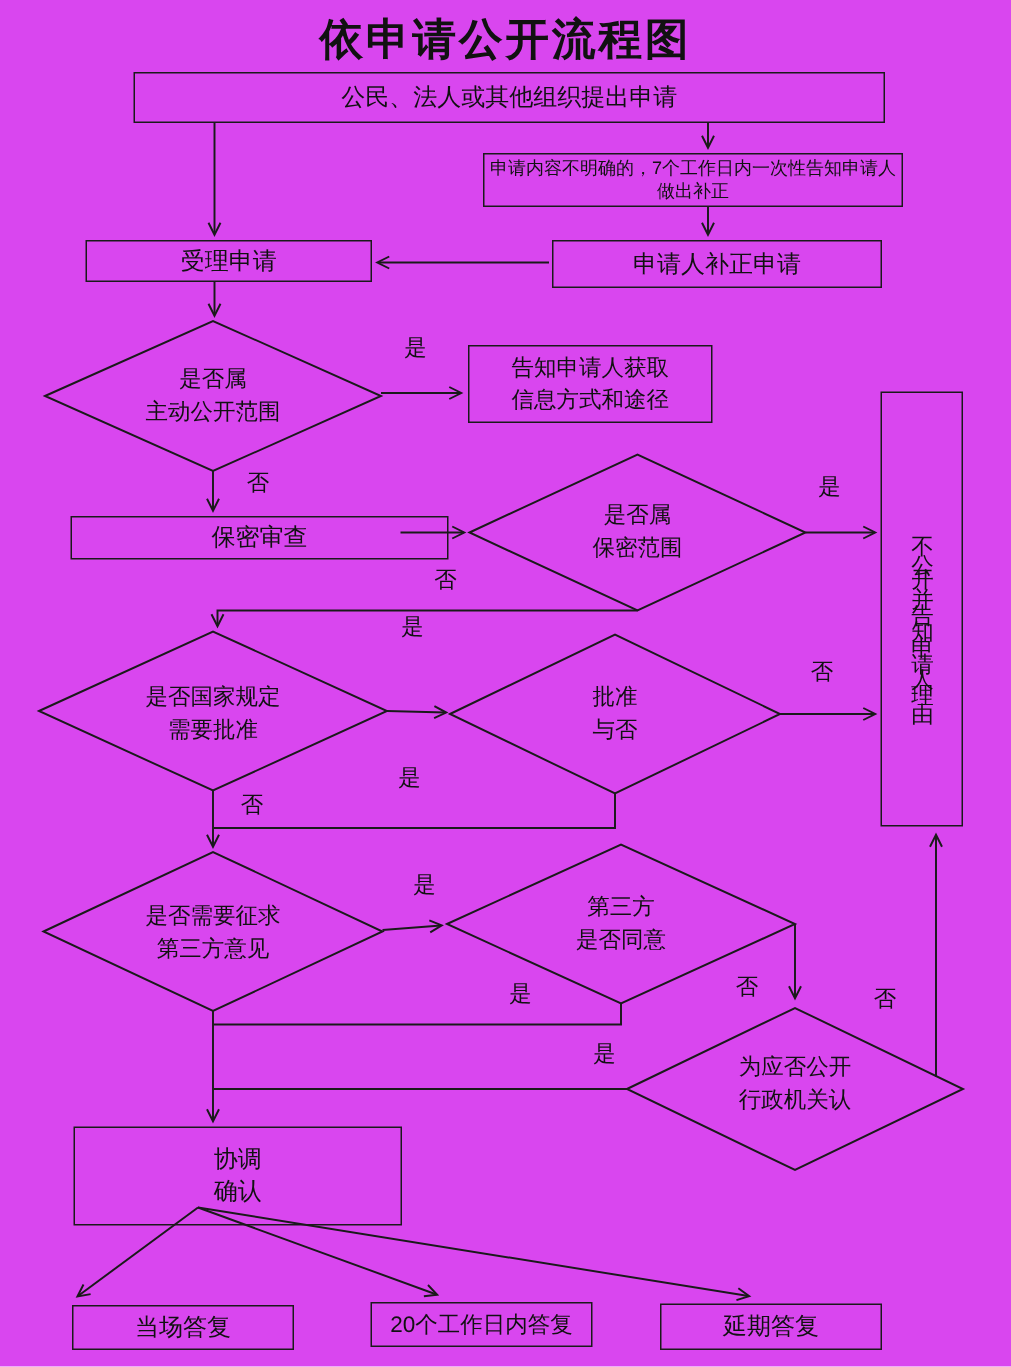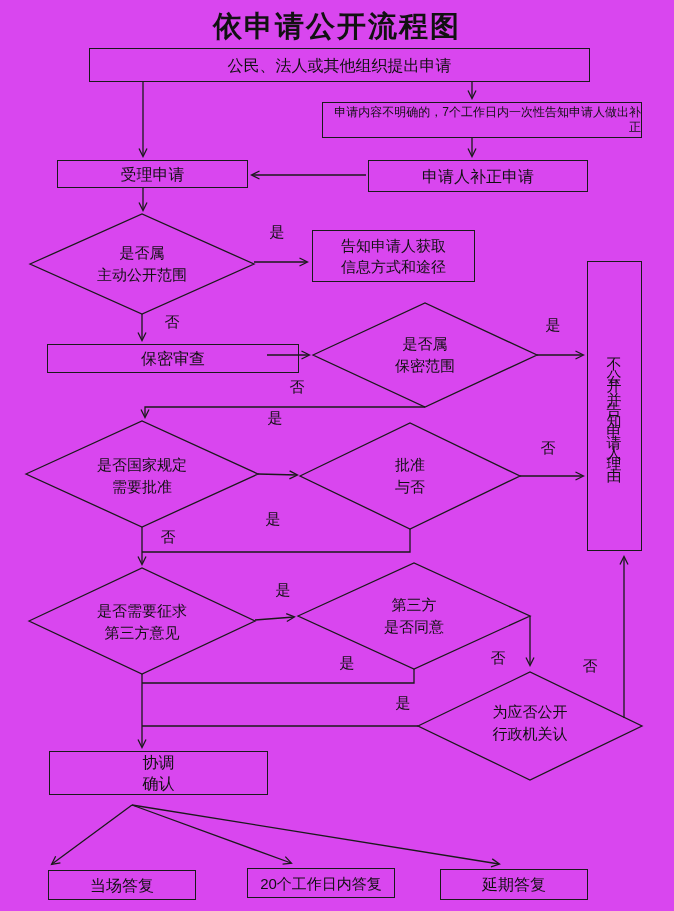--- a/index.html
+++ b/index.html
@@ -9,21 +9,21 @@
     overflow:hidden;
   }
   #connectors{position:absolute;left:0;top:0;width:674px;height:911px;}
   .title{
     position:absolute;left:0;top:7px;width:674px;text-align:center;
     font-size:29px;font-weight:bold;letter-spacing:2px;
   }
   .box{
     position:absolute;border:1.5px solid #1a1a1a;box-sizing:border-box;
     display:flex;flex-direction:column;align-items:center;justify-content:center;
-    font-size:16px;line-height:21px;text-align:right;background:transparent;
+    font-size:16px;line-height:21px;text-align:center;background:transparent;
   }
   .box.small{font-size:12px;line-height:15px;}
   .dlabel{
     position:absolute;width:170px;text-align:center;font-size:15px;line-height:22px;
     transform:translate(-50%,-50%);
   }
   .elabel{
     position:absolute;font-size:15px;transform:translate(-50%,-50%);
   }
   .vtext{
@@ -78,21 +78,21 @@
       <path d="M418,726 H142"></path>
     </g>
   </svg>
 
   <div class="title">依申请公开流程图</div>
 
   <div class="box" style="left:89px;top:48px;width:501px;height:34px">
     <span>公民、法人或其他组织提出申请</span>
   </div>
 
-  <div class="box small" style="left:322px;top:102px;width:320px;height:36px">
+  <div class="box small" style="left:322px;top:102px;width:280px;height:36px">
     <span>申请内容不明确的，7个工作日内一次性告知申请人做出补正</span>
   </div>
 
   <div class="box" style="left:57px;top:160px;width:191px;height:28px">
     <span>受理申请</span>
   </div>
 
   <div class="box" style="left:368px;top:160px;width:220px;height:32px">
     <span>申请人补正申请</span>
   </div>
@@ -103,21 +103,21 @@
   </div>
 
   <div class="box" style="left:47px;top:344px;width:252px;height:29px">
     <span>保密审查</span>
   </div>
 
   <div class="box" style="left:587px;top:261px;width:55px;height:290px">
     <span class="vtext">不公开并告知申请人理由</span>
   </div>
 
-  <div class="box" style="left:49px;top:751px;width:219px;height:44px">
+  <div class="box" style="left:49px;top:751px;width:219px;height:66px">
     <span>协调</span>
     <span>确认</span>
   </div>
 
   <div class="box" style="left:48px;top:870px;width:148px;height:30px">
     <span>当场答复</span>
   </div>
 
   <div class="box" style="left:247px;top:868px;width:148px;height:30px;font-size:15px">
     <span>20个工作日内答复</span>

